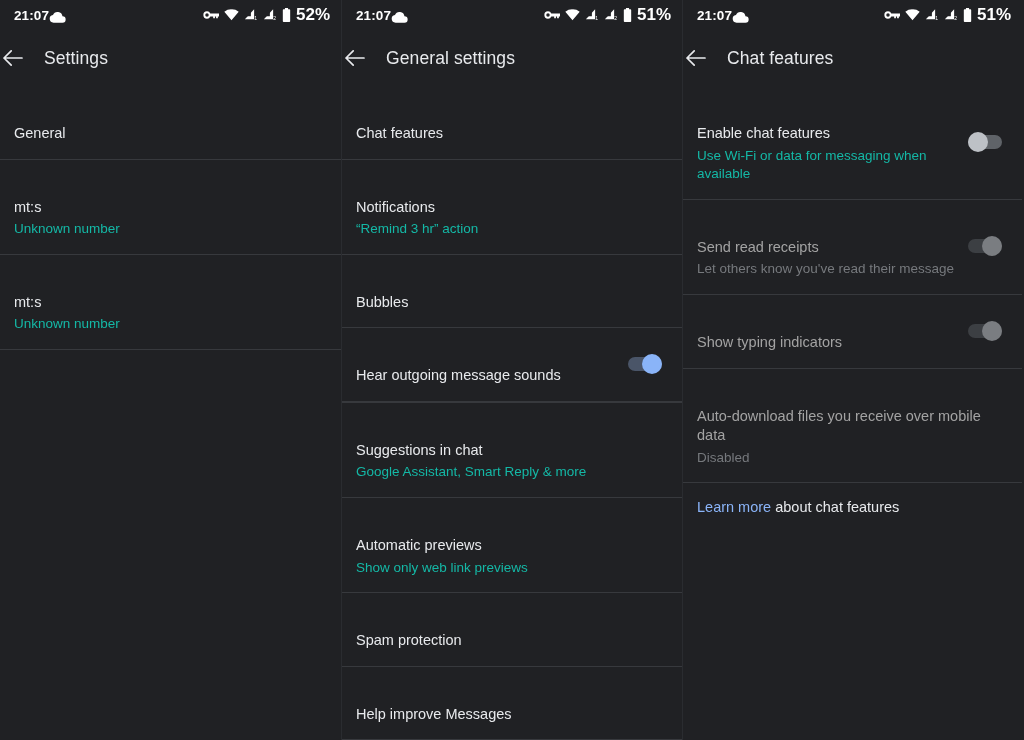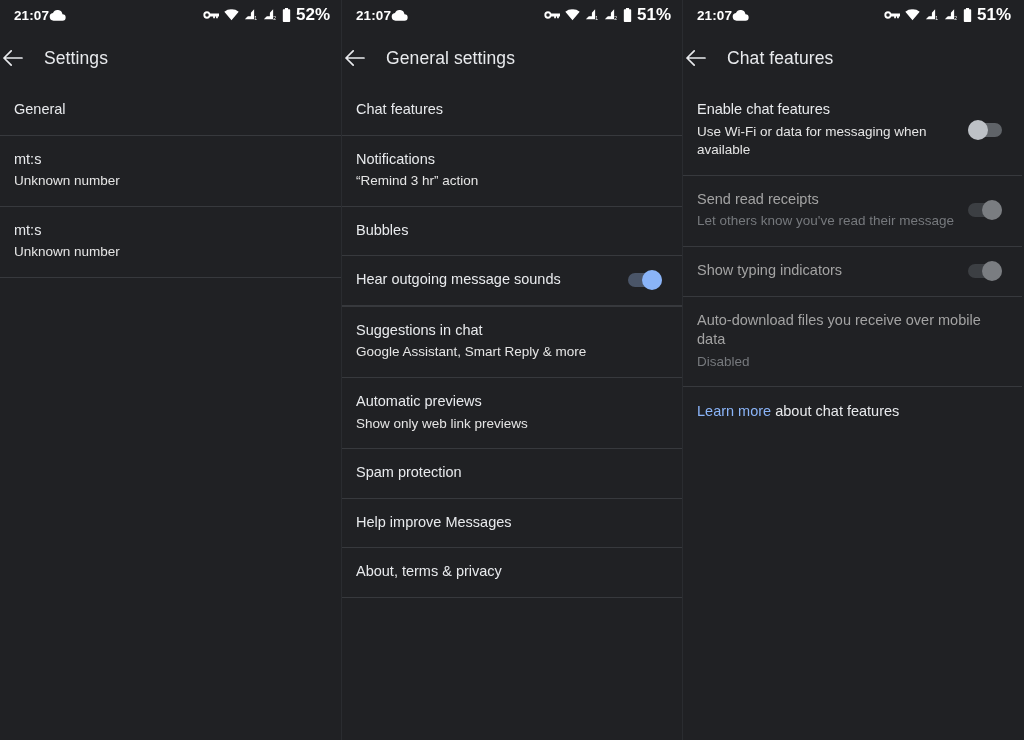--- a/index.html
+++ b/index.html
@@ -13,41 +13,41 @@
   .screen { position:relative; height:740px; background:#202124; }
   .screen.s1 { width:341px; }
   .screen.s2 { width:342px; border-left:1px solid #2a2c30; border-right:1px solid #2a2c30; }
   .screen.s3 { width:339px; }
 
   
   .statusbar {
     height:30px; display:flex; align-items:center;
     justify-content:space-between; padding:0 11px 0 14px;
   }
-  .sb-left { display:flex; align-items:center; gap:0; }
+  .sb-left { display:flex; align-items:flex-end; gap:0; }
   .sb-time { color:#ffffff; font-size:13.5px; font-weight:bold; letter-spacing:.1px; }
   .sb-right { display:flex; align-items:center; gap:5px; }
   .sb-batt-text { color:#ffffff; font-size:17px; font-weight:bold; }
   .ico { display:block; }
 
   
   .appbar { height:56px; display:flex; align-items:center; padding:0 0 0 0; gap:18px; }
   .back-btn { width:26px; height:26px; display:flex; align-items:center; justify-content:center; cursor:pointer; }
   .appbar-title { color:#e8eaed; font-size:17.5px; letter-spacing:.1px; }
 
   
   .list { display:flex; flex-direction:column; }
   .row {
     position:relative; display:flex; align-items:center;
     justify-content:space-between; gap:10px;
     padding:14px 16px 15px 14px; cursor:pointer;
   }
   .row .txt { flex:1 1 auto; min-width:0; }
-  .row-title { color:#e8eaed; font-size:14.5px; line-height:1.35; }
-  .row-sub { color:#e5e5e5; font-size:13.5px; line-height:1.38; margin-top:3px; }
+  .row-title { color:#e8eaed; font-size:14.5px; line-height:1.35;margin-top:24px; }
+  .row-sub { color:#14b8a6; font-size:13.5px; line-height:1.38; margin-top:3px; }
   .row.dim .row-title { color:#a3a3a3; }
   .row.dim .row-sub { color:#76797d; }
   .row.dim { cursor:default; }
 
   .divider { height:1px; background:#37393d; }
   .s2 .divider { margin-right:0; }
 
   
   .toggle { position:relative; width:34px; height:14px; flex:0 0 auto; margin-right:4px; }
   .toggle .track {

